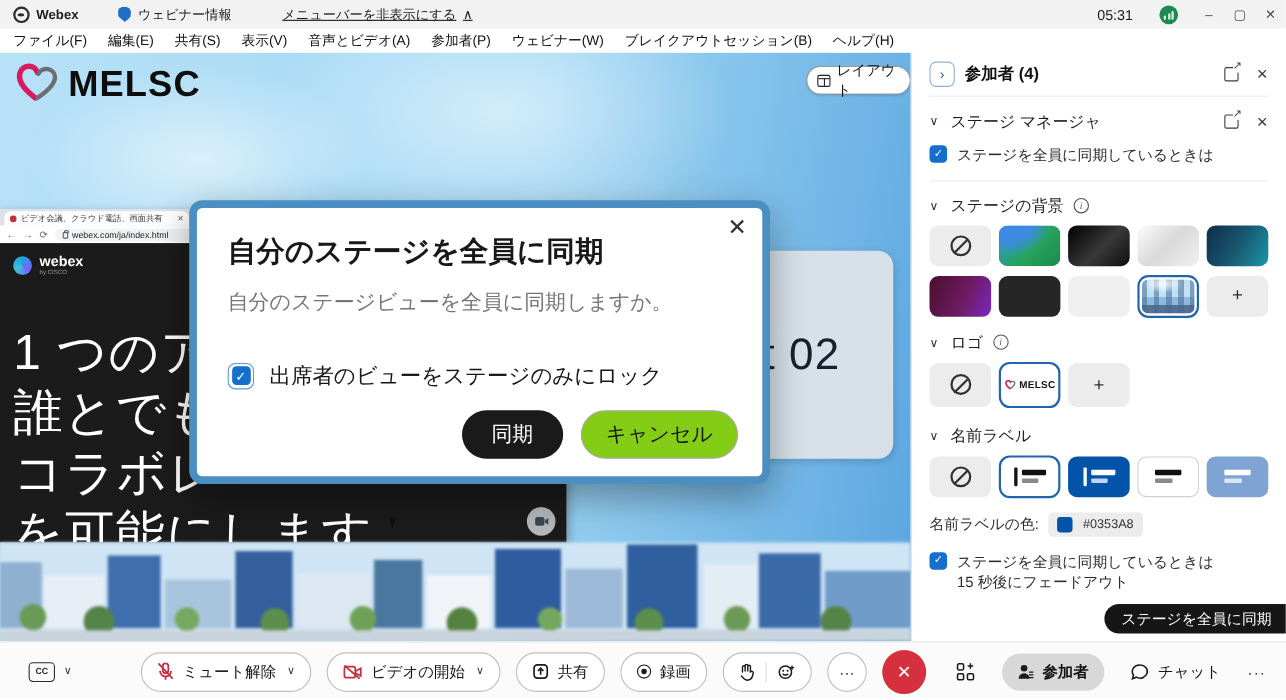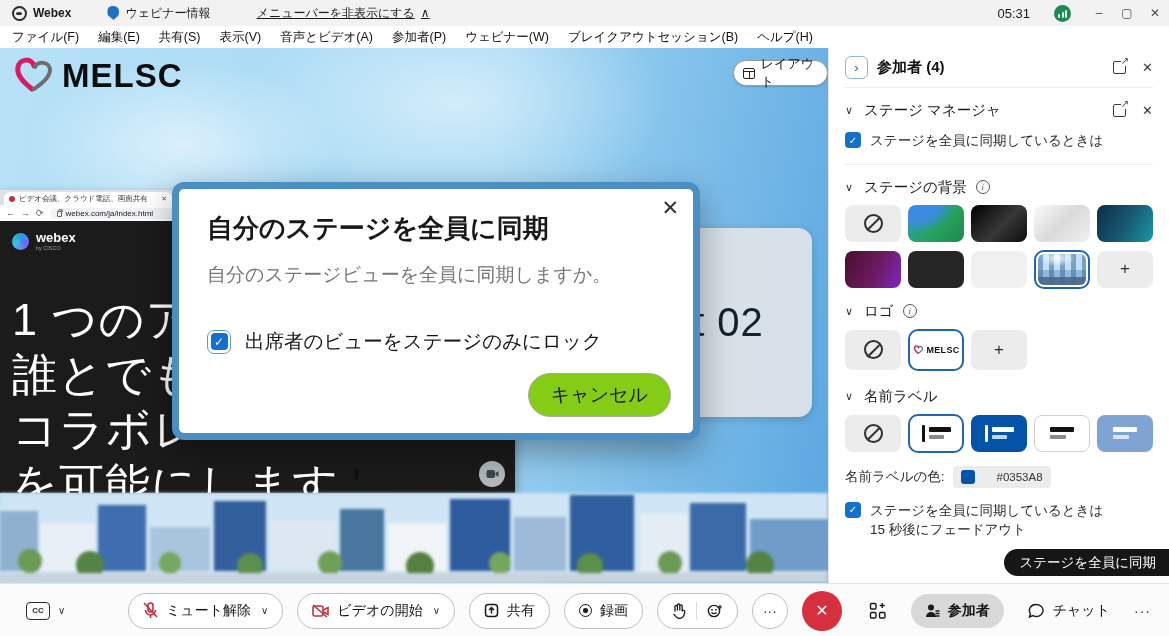--- a/index.html
+++ b/index.html
@@ -172,21 +172,21 @@
   .nl2 .l1 { width:22px; height:5px; background:#fff; }
   .nl2 .l2 { width:15px; height:3.5px; background:#bcd6f0; margin-top:3px; }
   .nl3 .l1 { width:24px; height:5px; background:#111; }
   .nl3 .l2 { width:16px; height:3.5px; background:#8a8a8a; margin-top:3px; }
   .nl4 { background:#7fa4d4; border:none; }
   .nl4 .l1 { width:24px; height:5px; background:#fff; }
   .nl4 .l2 { width:16px; height:3.5px; background:#d9e6f5; margin-top:3px; }
   .color-row { margin-top:13px; }
   .color-label { font-size:13.5px; color:#2b2b2b; }
   .color-chip { margin-left:8px; height:22px; background:#ececec; border-radius:4px; display:flex;
-    align-items:center; gap:22px; padding:0 8px; }
+    align-items:center; gap:10px; padding:0 8px; }
   .swatch { width:14px; height:14px; border-radius:3px; background:#0353A8; }
   .color-hex { font-size:11.5px; color:#333; }
   .fade-row { margin-top:13px; align-items:flex-start; }
   .sync-stage-btn { position:absolute; right:0; bottom:7px; background:#161616; color:#fff;
     height:27px; border:none; border-radius:14px 0 0 14px; padding:0 13px 0 15px; font-size:13.5px;
     font-family:inherit; }
   
   .toolbar { position:absolute; left:0; top:583px; width:1169px; height:53px; background:#fbfbfb;
     border-top:1px solid #e4e4e4; }
   .tb-group { position:absolute; top:0; height:53px; display:flex; align-items:center; }
@@ -357,20 +357,21 @@
       <span class="dlg-close">✕</span>
       <div class="dlg-title">自分のステージを全員に同期</div>
       <div class="dlg-msg">自分のステージビューを全員に同期しますか。</div>
       <div class="dlg-checkrow">
         <span class="cbx-lg">
           <span class="fill">✓</span>
         </span>
         <span class="dlg-check-label">出席者のビューをステージのみにロック</span>
       </div>
       <div class="dlg-btnrow">
+        <button class="btn-sync">同期</button>
         <button class="btn-cancel">キャンセル</button>
       </div>
     </div>
   </div>
 
   <div class="sidebar">
 
     <div class="sb-header">
       <span class="collapse-btn">›</span>
       <span class="sb-title">参加者 (4)</span>

